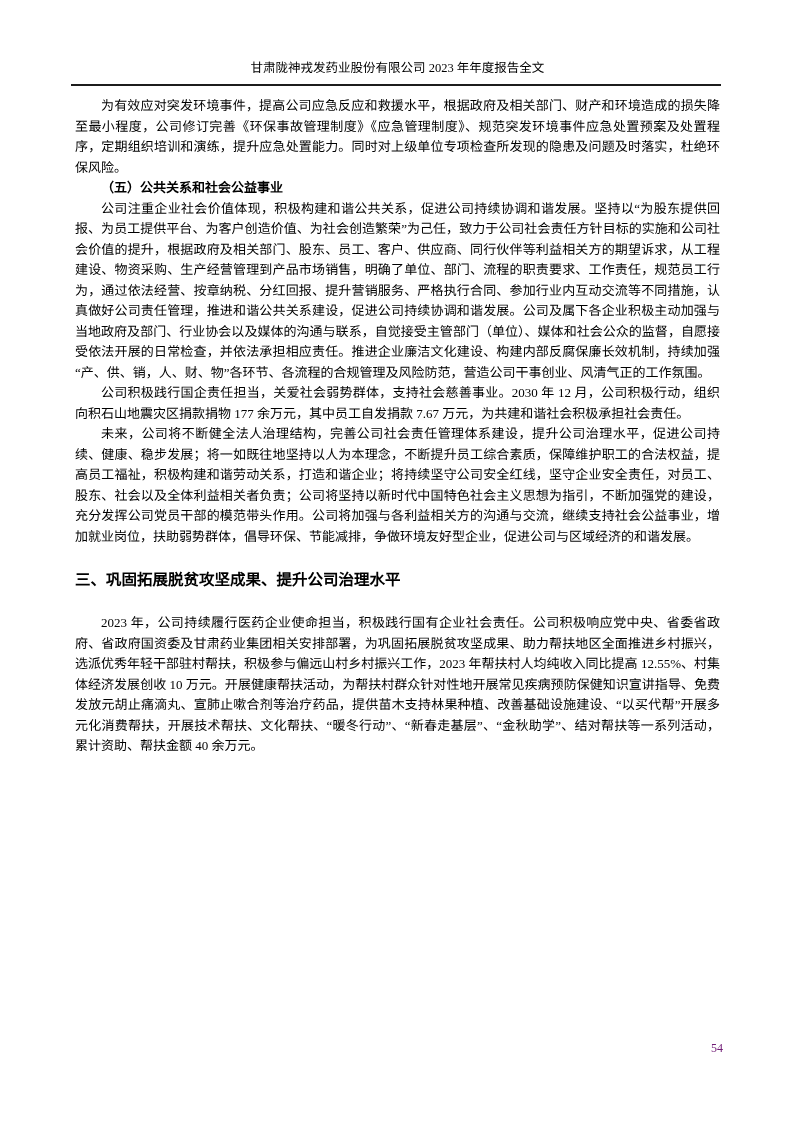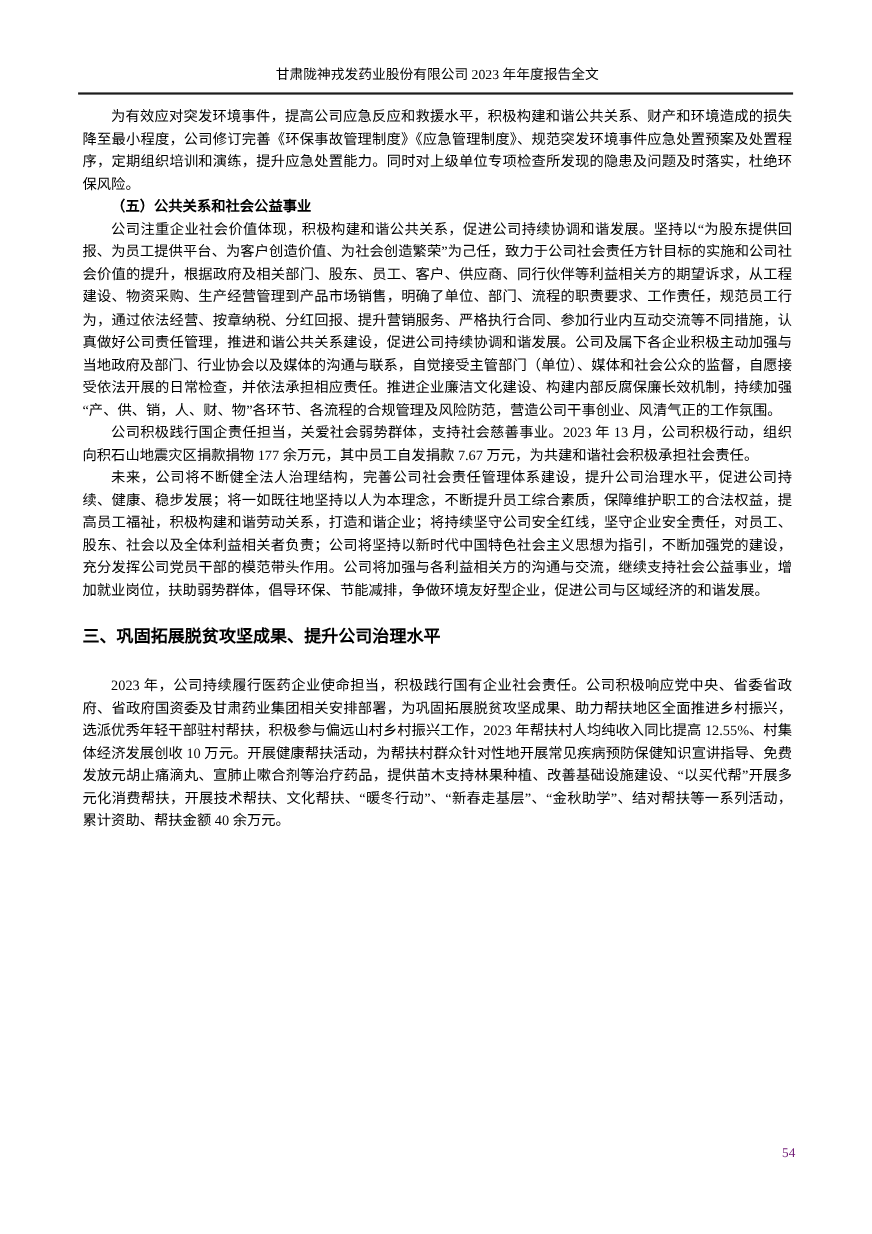--- a/index.html
+++ b/index.html
@@ -79,27 +79,27 @@
 <body>
 
 <div class="page">
 
   <div class="report-header">甘肃陇神戎发药业股份有限公司 2023 年年度报告全文</div>
 
   <div class="header-rule"></div>
 
   <div class="content">
 
-    <p class="body-para">为有效应对突发环境事件，提高公司应急反应和救援水平，积极构建和谐公共关系、财产和环境造成的损失降至最小程度，公司修订完善《环保事故管理制度》《应急管理制度》、规范突发环境事件应急处置预案及处置程序，定期组织培训和演练，提升应急处置能力。同时对上级单位专项检查所发现的隐患及问题及时落实，杜绝环保风险。</p>
+    <p class="body-para">为有效应对突发环境事件，提高公司应急反应和救援水平，根据政府及相关部门、财产和环境造成的损失降至最小程度，公司修订完善《环保事故管理制度》《应急管理制度》、规范突发环境事件应急处置预案及处置程序，定期组织培训和演练，提升应急处置能力。同时对上级单位专项检查所发现的隐患及问题及时落实，杜绝环保风险。</p>
 
     <p class="sub-heading">（五）公共关系和社会公益事业</p>
 
     <p class="body-para">公司注重企业社会价值体现，积极构建和谐公共关系，促进公司持续协调和谐发展。坚持以“为股东提供回报、为员工提供平台、为客户创造价值、为社会创造繁荣”为己任，致力于公司社会责任方针目标的实施和公司社会价值的提升，根据政府及相关部门、股东、员工、客户、供应商、同行伙伴等利益相关方的期望诉求，从工程建设、物资采购、生产经营管理到产品市场销售，明确了单位、部门、流程的职责要求、工作责任，规范员工行为，通过依法经营、按章纳税、分红回报、提升营销服务、严格执行合同、参加行业内互动交流等不同措施，认真做好公司责任管理，推进和谐公共关系建设，促进公司持续协调和谐发展。公司及属下各企业积极主动加强与当地政府及部门、行业协会以及媒体的沟通与联系，自觉接受主管部门（单位）、媒体和社会公众的监督，自愿接受依法开展的日常检查，并依法承担相应责任。推进企业廉洁文化建设、构建内部反腐保廉长效机制，持续加强“产、供、销，人、财、物”各环节、各流程的合规管理及风险防范，营造公司干事创业、风清气正的工作氛围。</p>
 
-    <p class="body-para">公司积极践行国企责任担当，关爱社会弱势群体，支持社会慈善事业。2023 年 13 月，公司积极行动，组织向积石山地震灾区捐款捐物 177 余万元，其中员工自发捐款 7.67 万元，为共建和谐社会积极承担社会责任。</p>
+    <p class="body-para">公司积极践行国企责任担当，关爱社会弱势群体，支持社会慈善事业。2030 年 12 月，公司积极行动，组织向积石山地震灾区捐款捐物 177 余万元，其中员工自发捐款 7.67 万元，为共建和谐社会积极承担社会责任。</p>
 
     <p class="body-para">未来，公司将不断健全法人治理结构，完善公司社会责任管理体系建设，提升公司治理水平，促进公司持续、健康、稳步发展；将一如既往地坚持以人为本理念，不断提升员工综合素质，保障维护职工的合法权益，提高员工福祉，积极构建和谐劳动关系，打造和谐企业；将持续坚守公司安全红线，坚守企业安全责任，对员工、股东、社会以及全体利益相关者负责；公司将坚持以新时代中国特色社会主义思想为指引，不断加强党的建设，充分发挥公司党员干部的模范带头作用。公司将加强与各利益相关方的沟通与交流，继续支持社会公益事业，增加就业岗位，扶助弱势群体，倡导环保、节能减排，争做环境友好型企业，促进公司与区域经济的和谐发展。</p>
 
     <h2 class="main-heading">三、巩固拓展脱贫攻坚成果、提升公司治理水平</h2>
 
     <p class="body-para">2023 年，公司持续履行医药企业使命担当，积极践行国有企业社会责任。公司积极响应党中央、省委省政府、省政府国资委及甘肃药业集团相关安排部署，为巩固拓展脱贫攻坚成果、助力帮扶地区全面推进乡村振兴，选派优秀年轻干部驻村帮扶，积极参与偏远山村乡村振兴工作，2023 年帮扶村人均纯收入同比提高 12.55%、村集体经济发展创收 10 万元。开展健康帮扶活动，为帮扶村群众针对性地开展常见疾病预防保健知识宣讲指导、免费发放元胡止痛滴丸、宣肺止嗽合剂等治疗药品，提供苗木支持林果种植、改善基础设施建设、“以买代帮”开展多元化消费帮扶，开展技术帮扶、文化帮扶、“暖冬行动”、“新春走基层”、“金秋助学”、结对帮扶等一系列活动，累计资助、帮扶金额 40 余万元。</p>
 
   </div>
 
   <div class="page-number">54</div>

